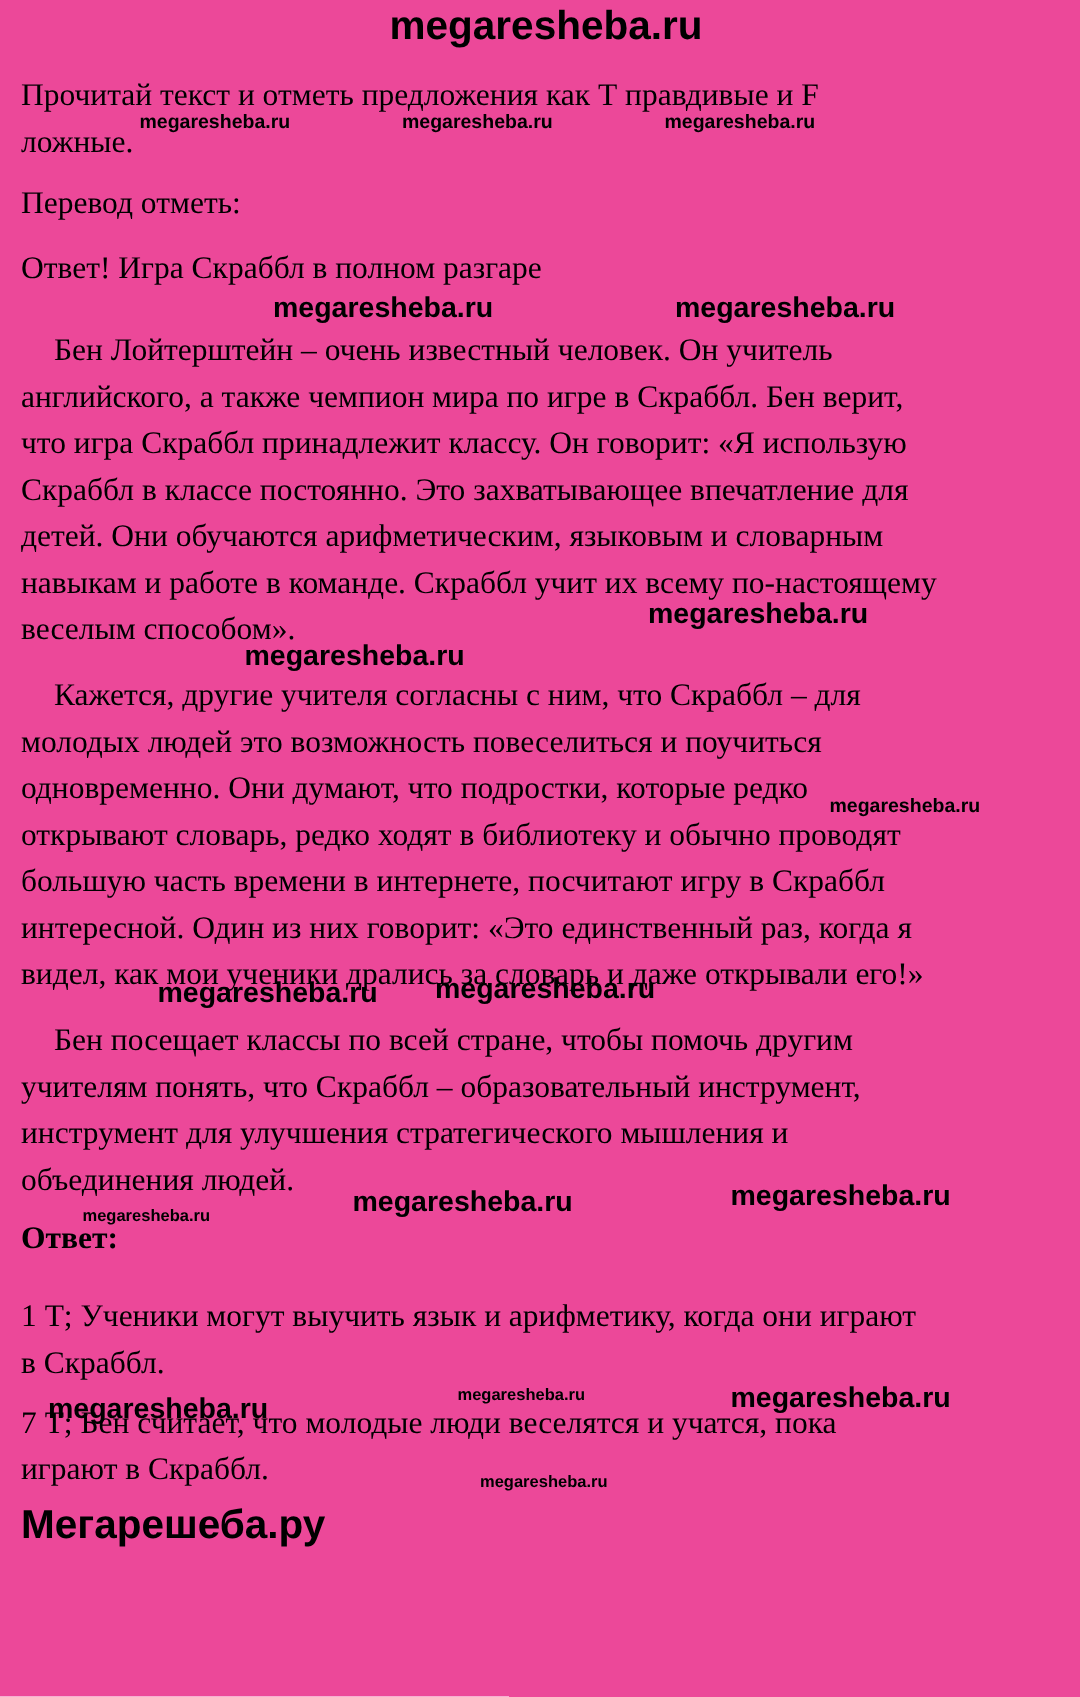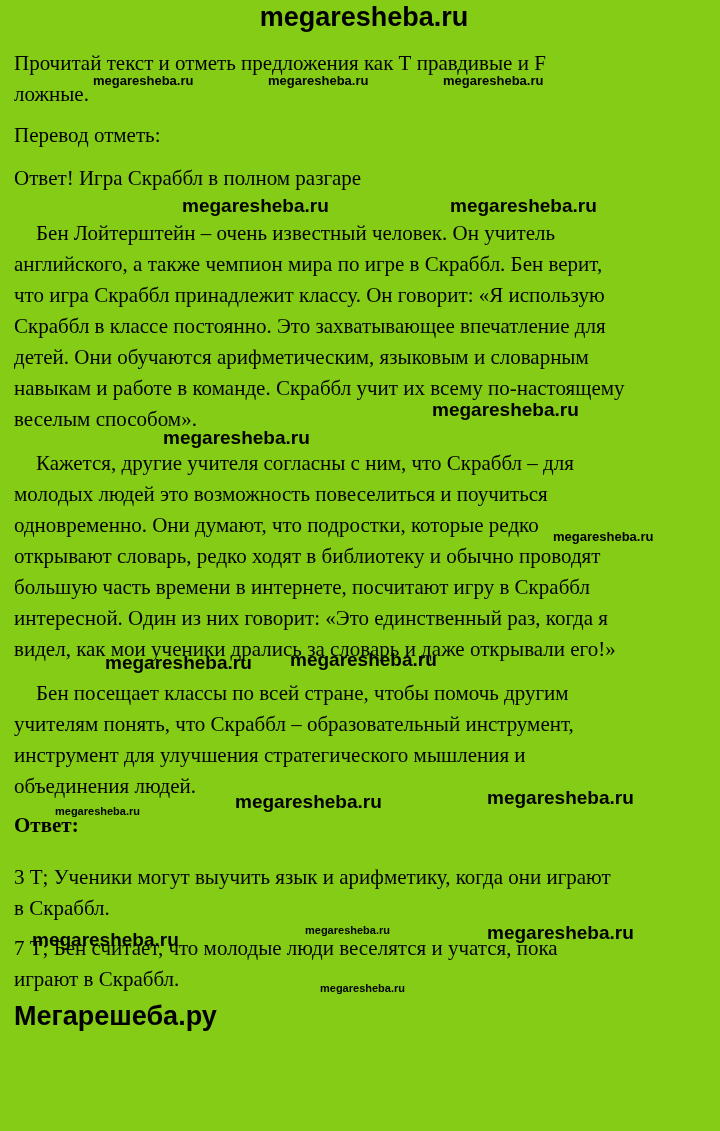--- a/index.html
+++ b/index.html
@@ -1,20 +1,20 @@
 <!DOCTYPE html>
 <html><head>
 <meta charset="utf-8">
 <style>
   html, body { margin: 0; padding: 0; background: #ffffff; }
   .page {
     position: relative;
     width: 720px;
     height: 1131px;
-    background: #84cc16;
+    background: #ec4899;
     color: #000000;
     font-family: "Liberation Serif", "DejaVu Serif", serif;
     font-size: 21px;
     line-height: 31px;
     overflow: hidden;
   }
   .content { padding: 0 6px 0 14px; }
 
   .site-header {
     text-align: center;
@@ -80,21 +80,21 @@
 одновременно. Они думают, что подростки, которые редко
 открывают словарь, редко ходят в библиотеку и обычно проводят
 большую часть времени в интернете, посчитают игру в Скраббл
 интересной. Один из них говорит: «Это единственный раз, когда я
 видел, как мои ученики дрались за словарь и даже открывали его!»</div>
     <div class="para p3">Бен посещает классы по всей стране, чтобы помочь другим
 учителям понять, что Скраббл – образовательный инструмент,
 инструмент для улучшения стратегического мышления и
 объединения людей.</div>
     <div class="answer-label">Ответ:</div>
-    <div class="answer a3">3 Т; Ученики могут выучить язык и арифметику, когда они играют
+    <div class="answer a3">1 Т; Ученики могут выучить язык и арифметику, когда они играют
 в Скраббл.</div>
     <div class="answer a4">7 Т; Бен считает, что молодые люди веселятся и учатся, пока
 играют в Скраббл.</div>
     <div class="brand-footer">Мегарешеба.ру</div>
   </div>
 
   <span class="wm wm-sm" style="left:93px;  top:74px;">megaresheba.ru</span>
   <span class="wm wm-sm" style="left:268px; top:74px;">megaresheba.ru</span>
   <span class="wm wm-sm" style="left:443px; top:74px;">megaresheba.ru</span>
   <span class="wm wm-lg" style="left:182px; top:196px;">megaresheba.ru</span>

